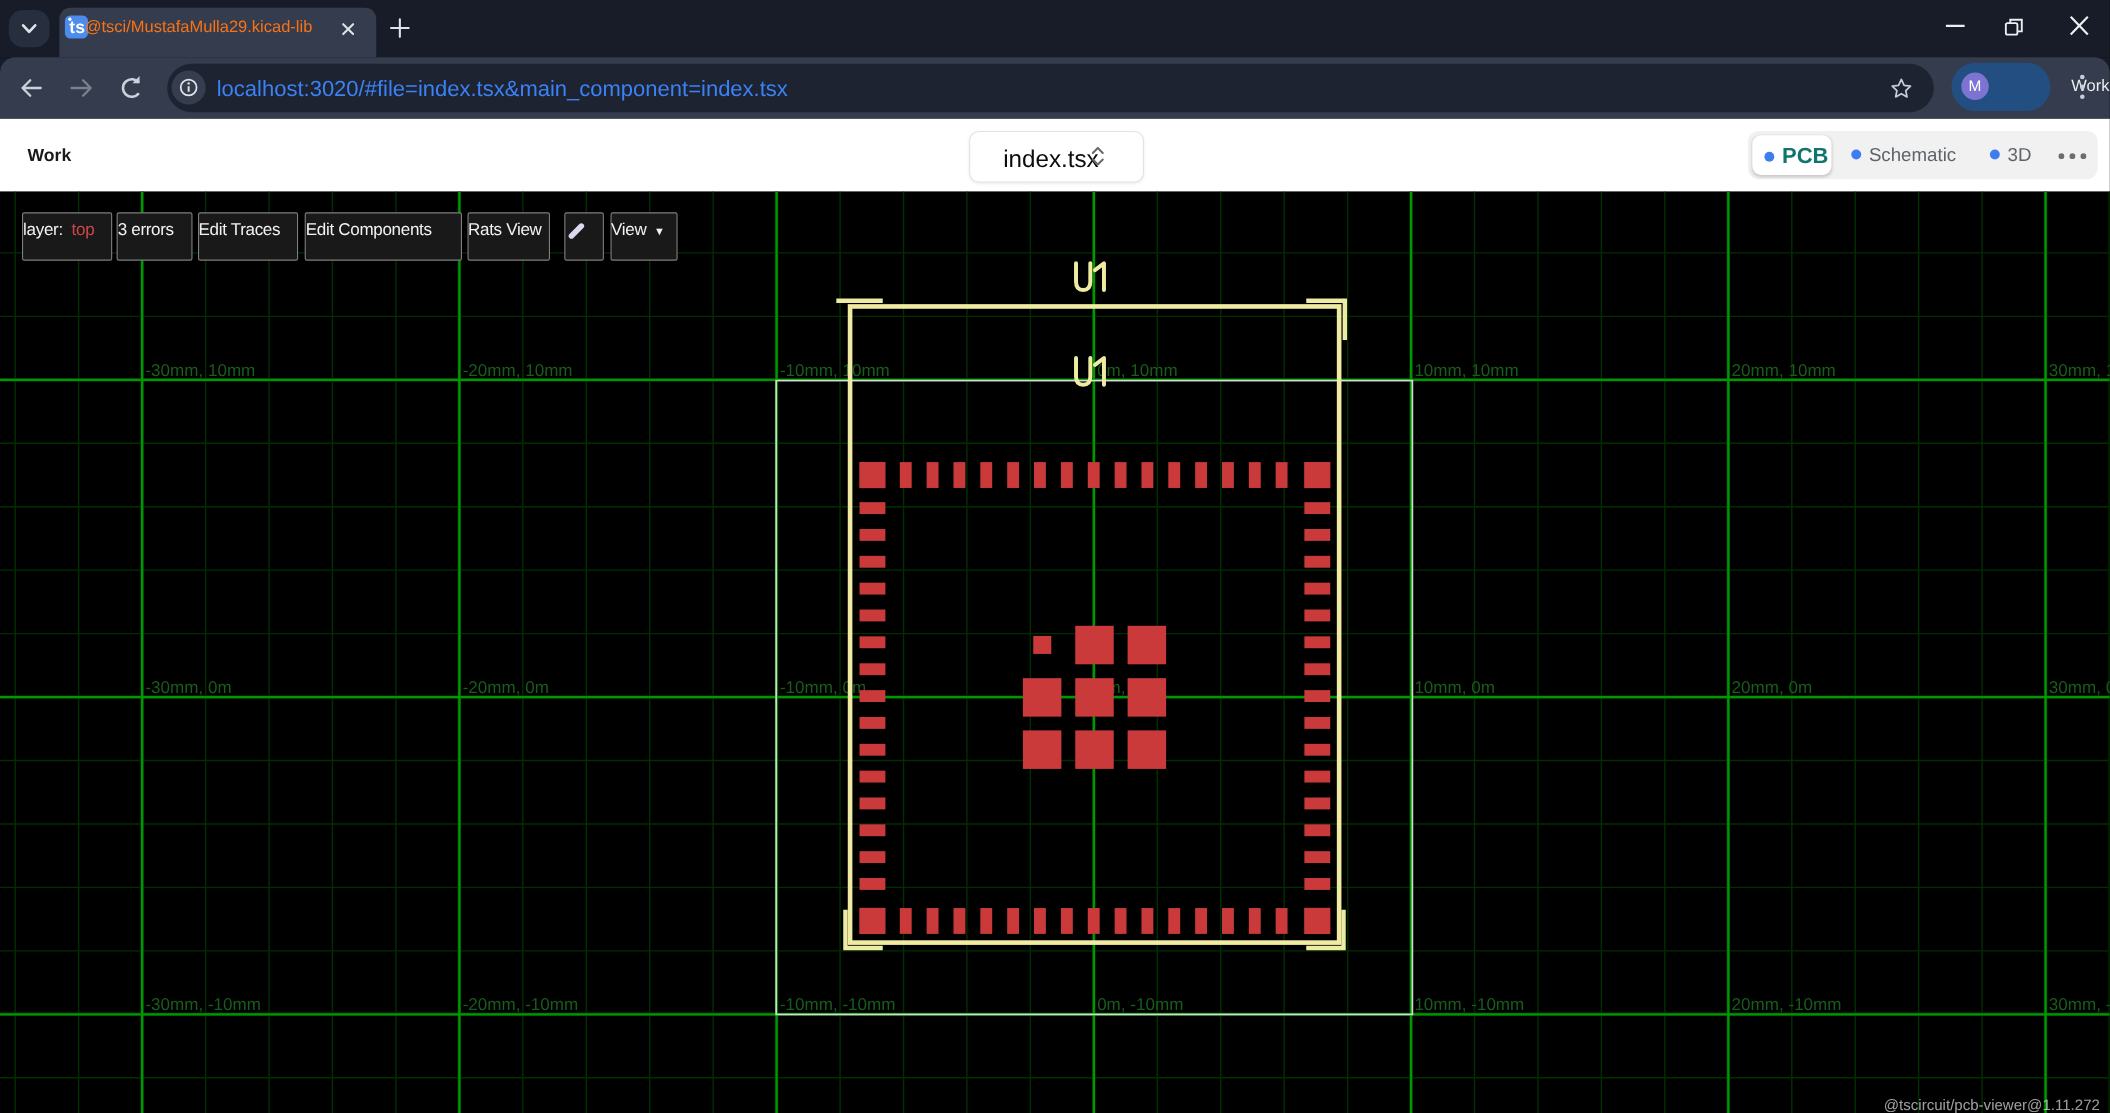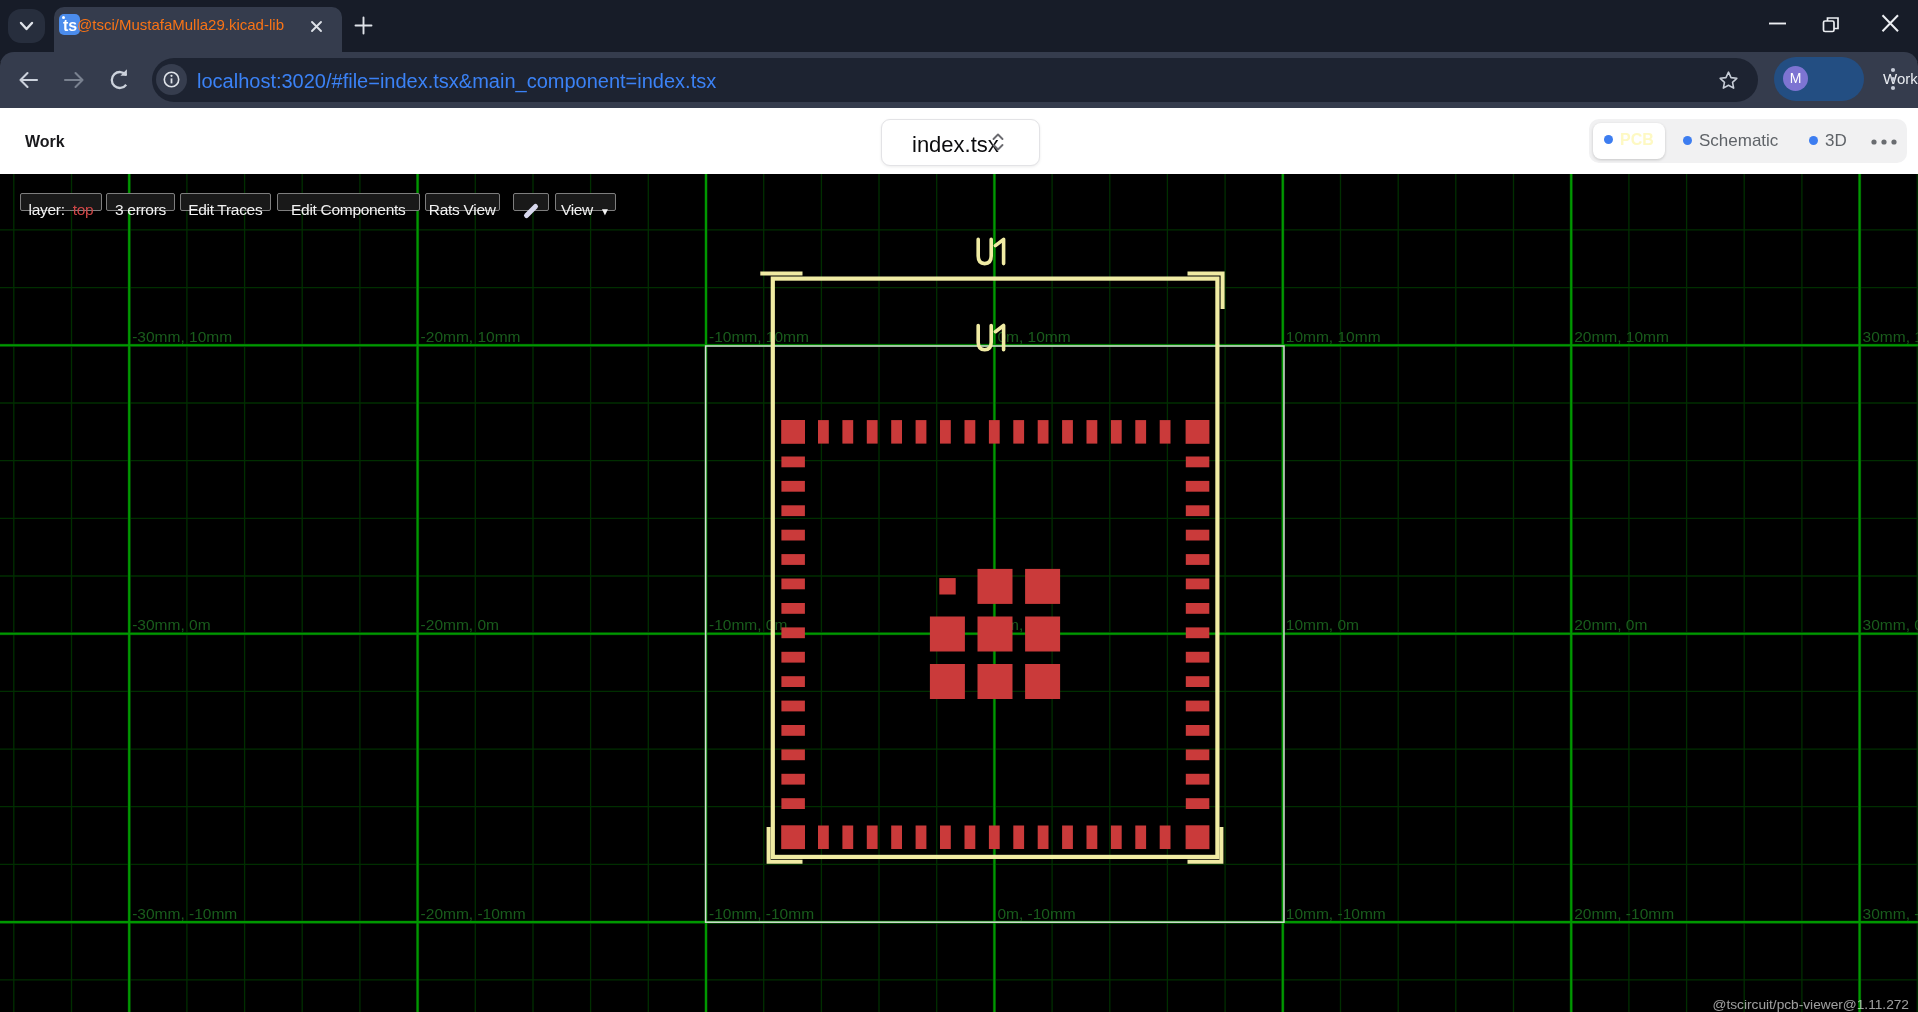--- a/index.html
+++ b/index.html
@@ -1,16 +1,16 @@
 <!DOCTYPE html>
 <html><head><meta charset="utf-8"><style>
 *{margin:0;padding:0;box-sizing:border-box}
 html,body{width:1918px;height:1012px;overflow:hidden;background:#000;font-family:'Liberation Sans',sans-serif}
 .abs{position:absolute}
-.pbtn{position:absolute;top:193px;height:18px;background:#191919;border:1px solid #7e7e7e;border-radius:2px;color:#f2f2f2;font-size:15.5px;letter-spacing:-0.3px;text-align:center;line-height:31px;white-space:nowrap}
+.pbtn{position:absolute;top:193px;height:44px;background:#191919;border:1px solid #7e7e7e;border-radius:2px;color:#f2f2f2;font-size:15.5px;letter-spacing:-0.3px;text-align:left;line-height:31px;white-space:nowrap}
 </style></head><body>
 
 <div class="abs" style="left:0;top:0;width:100%;height:52px;background:#171c28"></div>
 <div class="abs" style="left:8px;top:9px;width:37px;height:34px;border-radius:13px;background:#272e3d"></div>
 <svg class="abs" style="left:8px;top:9px" width="37" height="34" viewBox="0 0 37 34">
     <path d="M13 14l5.5 6 5.5-6" stroke="#dfe3e9" stroke-width="2.4" fill="none" stroke-linecap="round" stroke-linejoin="round"></path>
   </svg>
 <div class="abs" style="left:54px;top:7px;width:288px;height:45px;background:#353c4d;border-radius:10px 10px 0 0"></div>
 <div class="abs" style="left:59px;top:14px;width:21px;height:21px;border-radius:5px;background:#4b8cec"></div>
 <div class="abs" style="left:63px;top:17px;color:#fff;font-size:16px;font-weight:bold">ts</div>
@@ -67,21 +67,21 @@
 
 <div class="abs" style="left:0;top:108px;width:100%;height:66px;background:#fff"></div>
 <div class="abs" style="left:25px;top:133px;color:#19191c;font-size:16px;font-weight:600">Work</div>
 <div class="abs" style="left:881px;top:119px;width:159px;height:47px;background:#fff;border:1px solid #e3e3e6;border-radius:9px;box-shadow:0 1px 3px rgba(0,0,0,0.08)"></div>
 <div class="abs" id="ftext" style="left:912px;top:132px;font-size:22px;color:#0c0c0e">index.tsx</div>
 <svg class="abs" style="left:990px;top:130px" width="16" height="24" viewBox="0 0 16 24">
     <path d="M3.5 9L8 4.5 12.5 9M3.5 15L8 19.5 12.5 15" stroke="#6b6b70" stroke-width="1.9" fill="none" stroke-linecap="round" stroke-linejoin="round"></path>
   </svg>
 <div class="abs" style="left:1589px;top:119px;width:318px;height:44px;background:#f1f1f2;border-radius:10px"></div>
 <div class="abs" style="left:1593px;top:123px;width:72px;height:36px;background:#fff;border-radius:8px;box-shadow:0 1px 3px rgba(0,0,0,0.18)"></div>
-<div class="abs" style="left:1604px;top:131px;font-size:16px;font-weight:600;color:#fef9c3"><span style="display:inline-block;width:9px;height:9px;border-radius:50%;background:#3d7df0;margin-right:7px;vertical-align:1px"></span>PCB</div>
+<div class="abs" style="left:1604px;top:131px;font-size:20px;font-weight:600;color:#0f766e"><span style="display:inline-block;width:9px;height:9px;border-radius:50%;background:#3d7df0;margin-right:7px;vertical-align:1px"></span>PCB</div>
 <div class="abs" style="left:1683px;top:131px;font-size:17px;color:#5f6368"><span style="display:inline-block;width:9px;height:9px;border-radius:50%;background:#3d7df0;margin-right:7px;vertical-align:1px"></span>Schematic</div>
 <div class="abs" style="left:1809px;top:131px;font-size:17px;color:#5f6368"><span style="display:inline-block;width:9px;height:9px;border-radius:50%;background:#3d7df0;margin-right:7px;vertical-align:1px"></span>3D</div>
 <svg class="abs" style="left:1869px;top:137px" width="32" height="10" viewBox="0 0 32 10">
     <g fill="#6a6d71">
       <circle cx="5" cy="5" r="2.6"></circle>
       <circle cx="15" cy="5" r="2.6"></circle>
       <circle cx="25" cy="5" r="2.6"></circle>
     </g>
   </svg>
 

